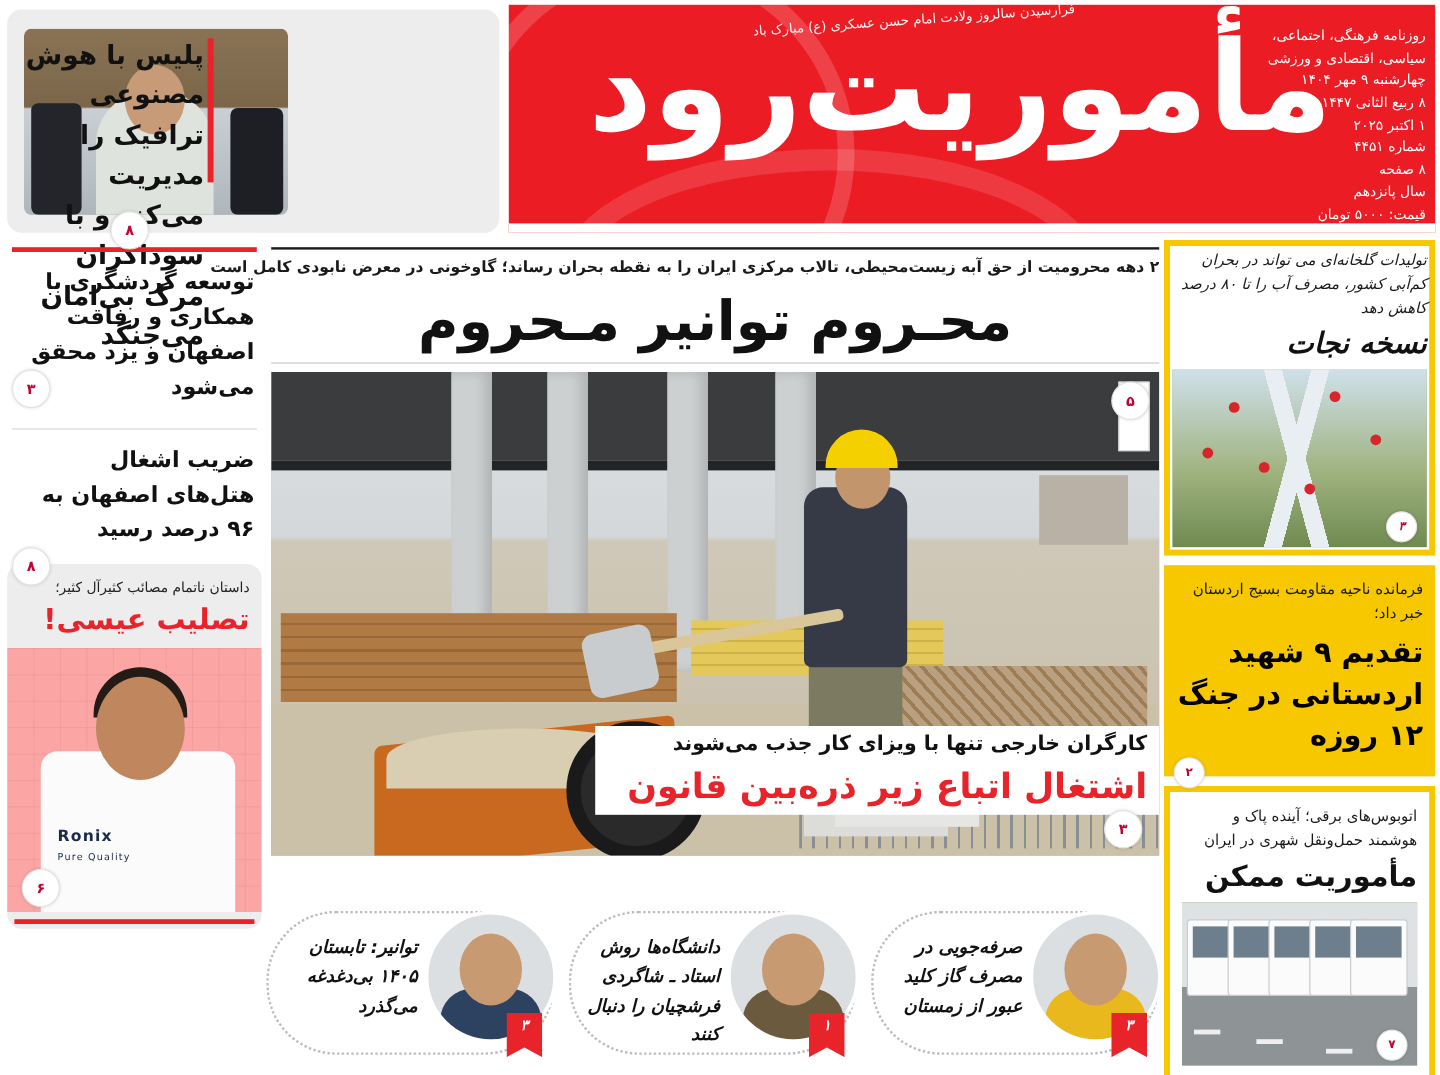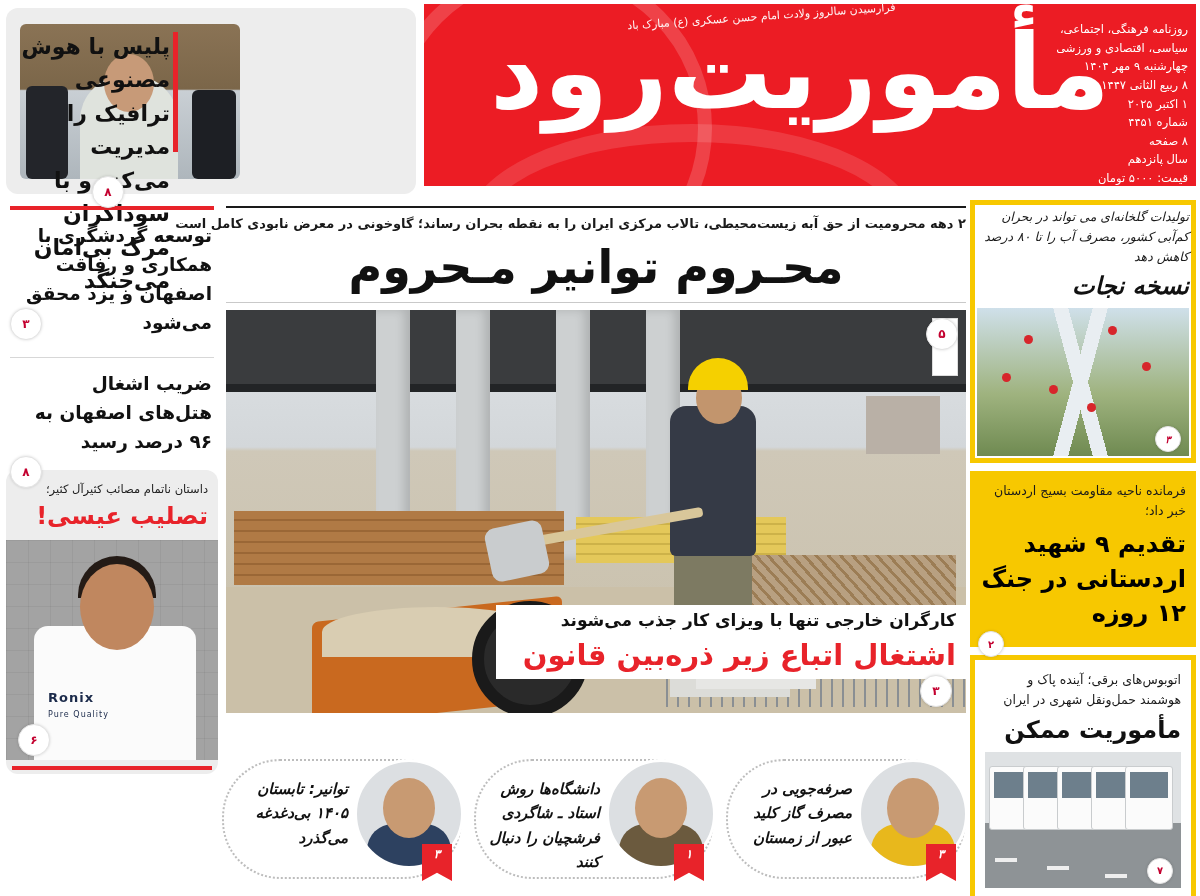--- a/index.html
+++ b/index.html
@@ -58,21 +58,21 @@
   .ls-sep{height:1px;background:#d7d7d7;margin:8px 4px 12px 4px;}
 
   
   .fb{position:absolute;left:6px;top:470px;width:212px;height:304px;
       background:#ededed;border-radius:12px;overflow:hidden;}
   .fb-kicker{position:absolute;right:10px;left:10px;top:12px;font-size:11.5px;
       text-align:right;color:#222;}
   .fb-title{position:absolute;right:10px;left:10px;top:32px;font-size:24px;
       font-weight:bold;color:#e8232a;text-align:right;}
   .fb-photo{position:absolute;left:0;right:0;top:70px;bottom:14px;
-      background:#a3a3a3;}
+      background:#fca5a5;}
   .fb-photo .grid{position:absolute;inset:0;
       background-image:linear-gradient(rgba(0,0,0,.05) 1px,transparent 1px),
                        linear-gradient(90deg,rgba(0,0,0,.05) 1px,transparent 1px);
       background-size:22px 22px;}
   .fb-photo .body{position:absolute;left:28px;right:22px;top:86px;height:190px;
       background:#fbfbfb;border-radius:14px 14px 0 0;}
   .fb-photo .shorts{position:absolute;left:44px;right:38px;top:250px;height:130px;
       background:#2c3a5c;border-radius:8px;}
   .fb-photo .head{position:absolute;left:74px;top:24px;width:74px;height:86px;
       border-radius:50%;background:#c0875f;}

